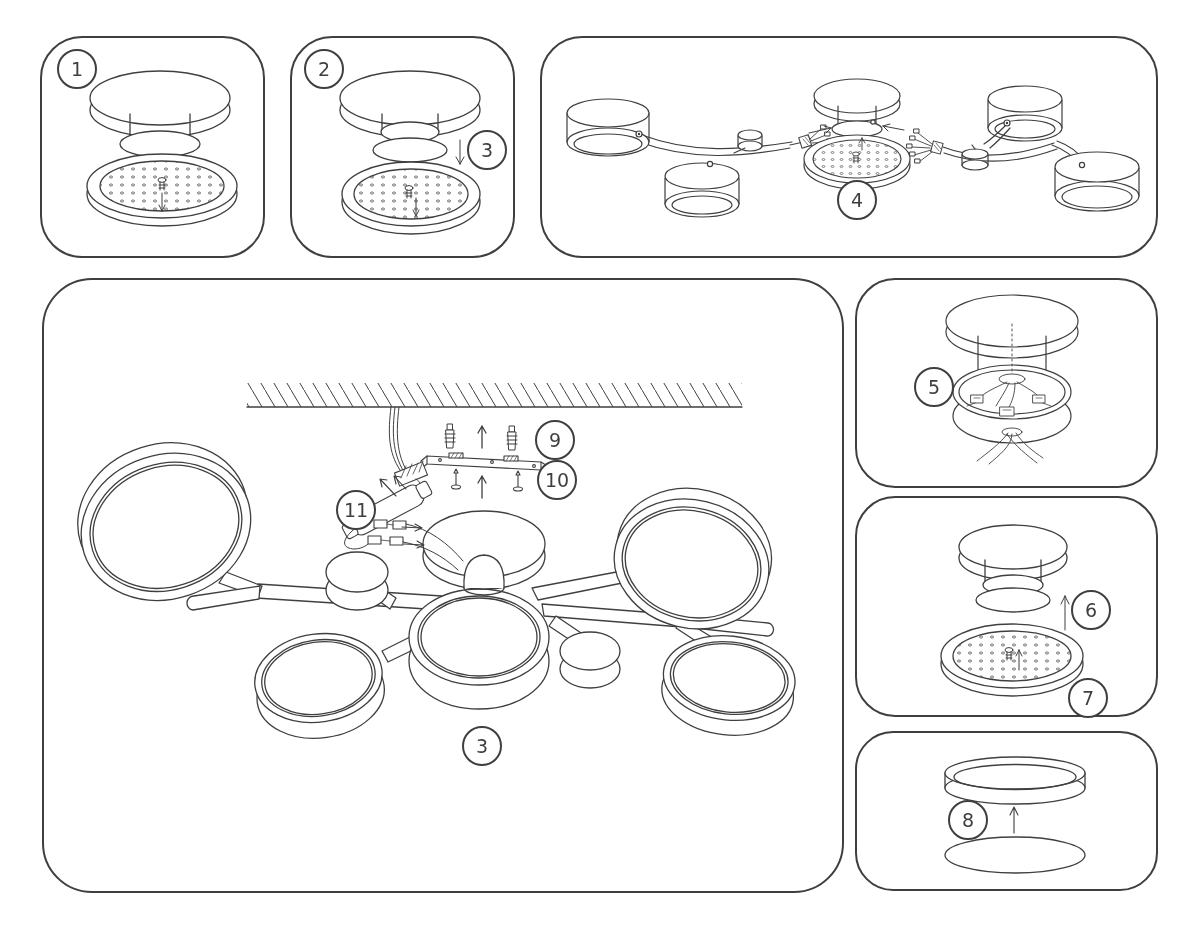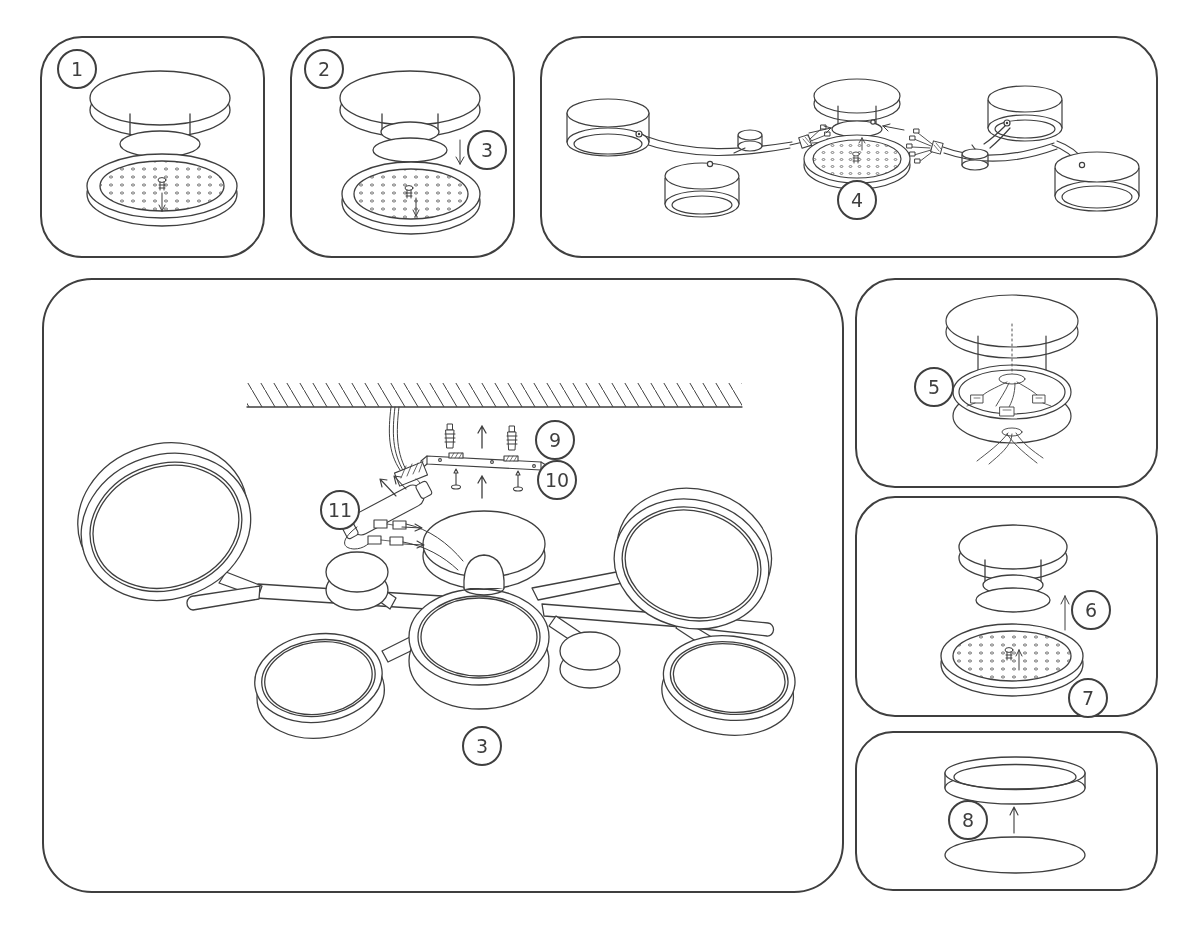--- a/index.html
+++ b/index.html
@@ -436,16 +436,16 @@
   <div class="badge" style="left:57px;top:49px;">1</div>
   <div class="badge" style="left:304px;top:49px;">2</div>
   <div class="badge" style="left:467px;top:130px;">3</div>
   <div class="badge" style="left:837px;top:180px;">4</div>
   <div class="badge" style="left:914px;top:367px;">5</div>
   <div class="badge" style="left:1071px;top:590px;">6</div>
   <div class="badge" style="left:1068px;top:678px;">7</div>
   <div class="badge" style="left:948px;top:800px;">8</div>
   <div class="badge" style="left:535px;top:420px;">9</div>
   <div class="badge" style="left:537px;top:460px;">10</div>
-  <div class="badge" style="left:320px;top:490px;">11</div>
+  <div class="badge" style="left:336px;top:490px;">11</div>
   <div class="badge" style="left:462px;top:726px;">3</div>
 
 </div>
 
 </body></html>

